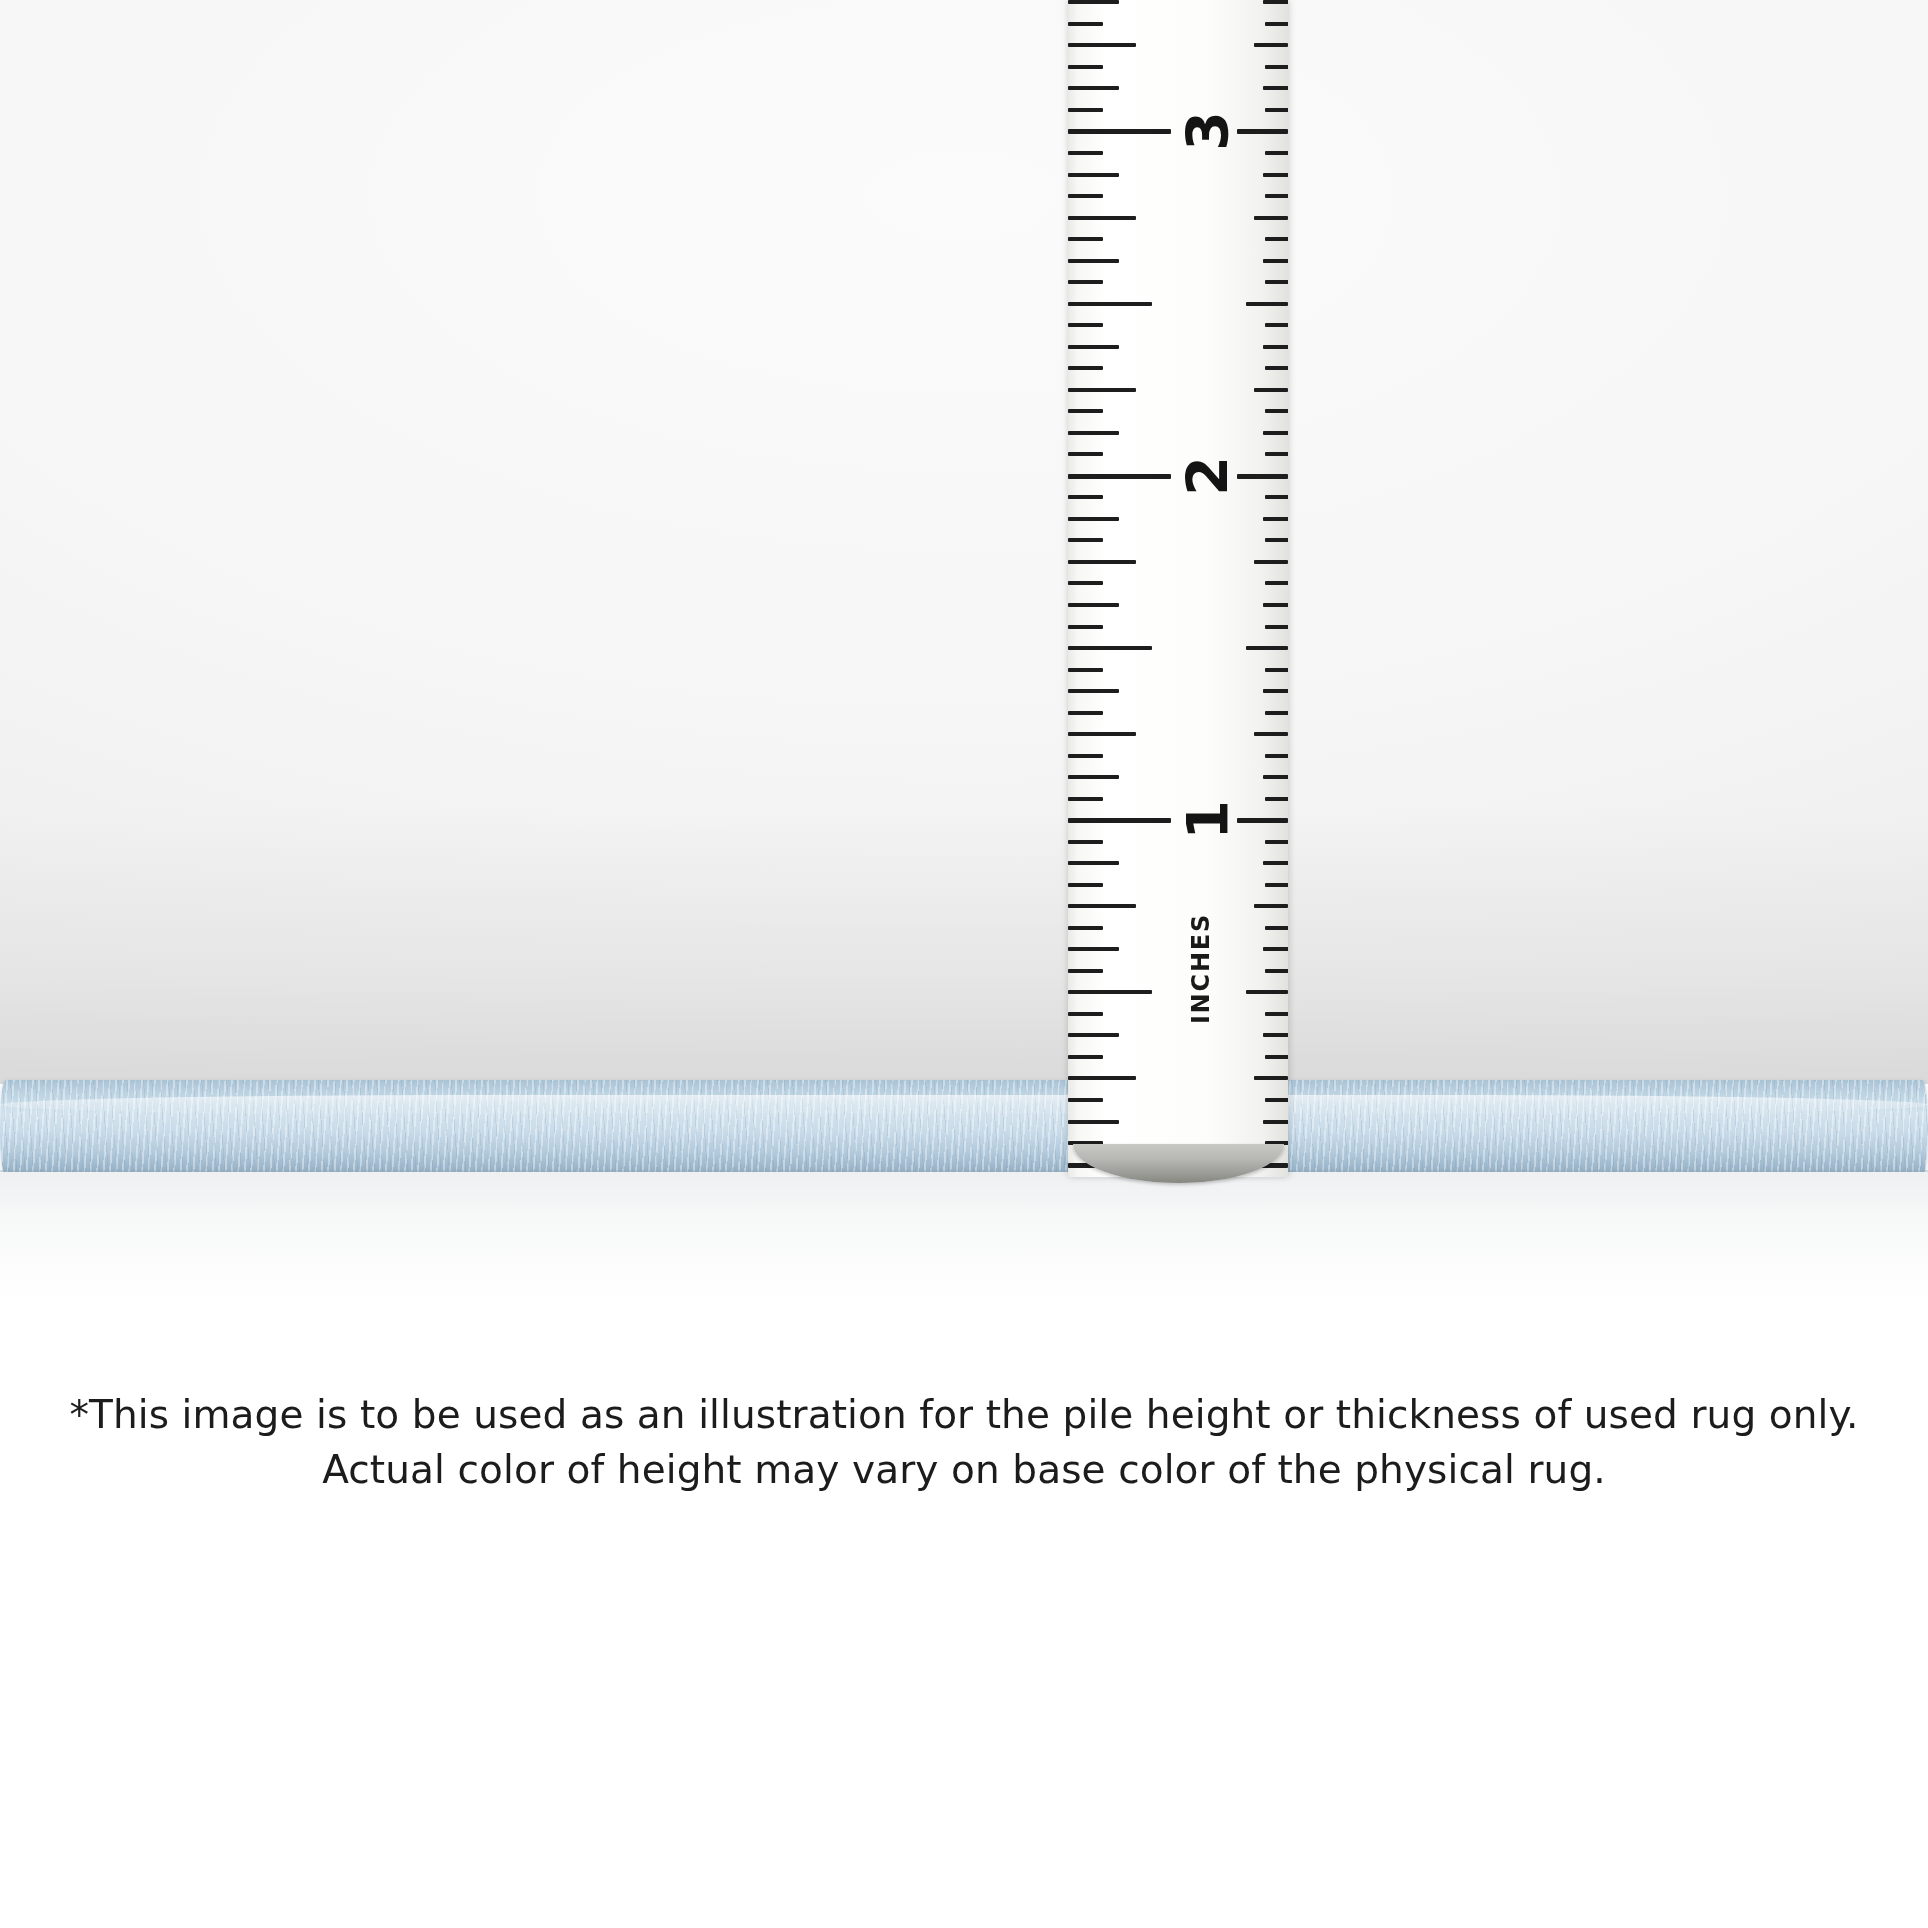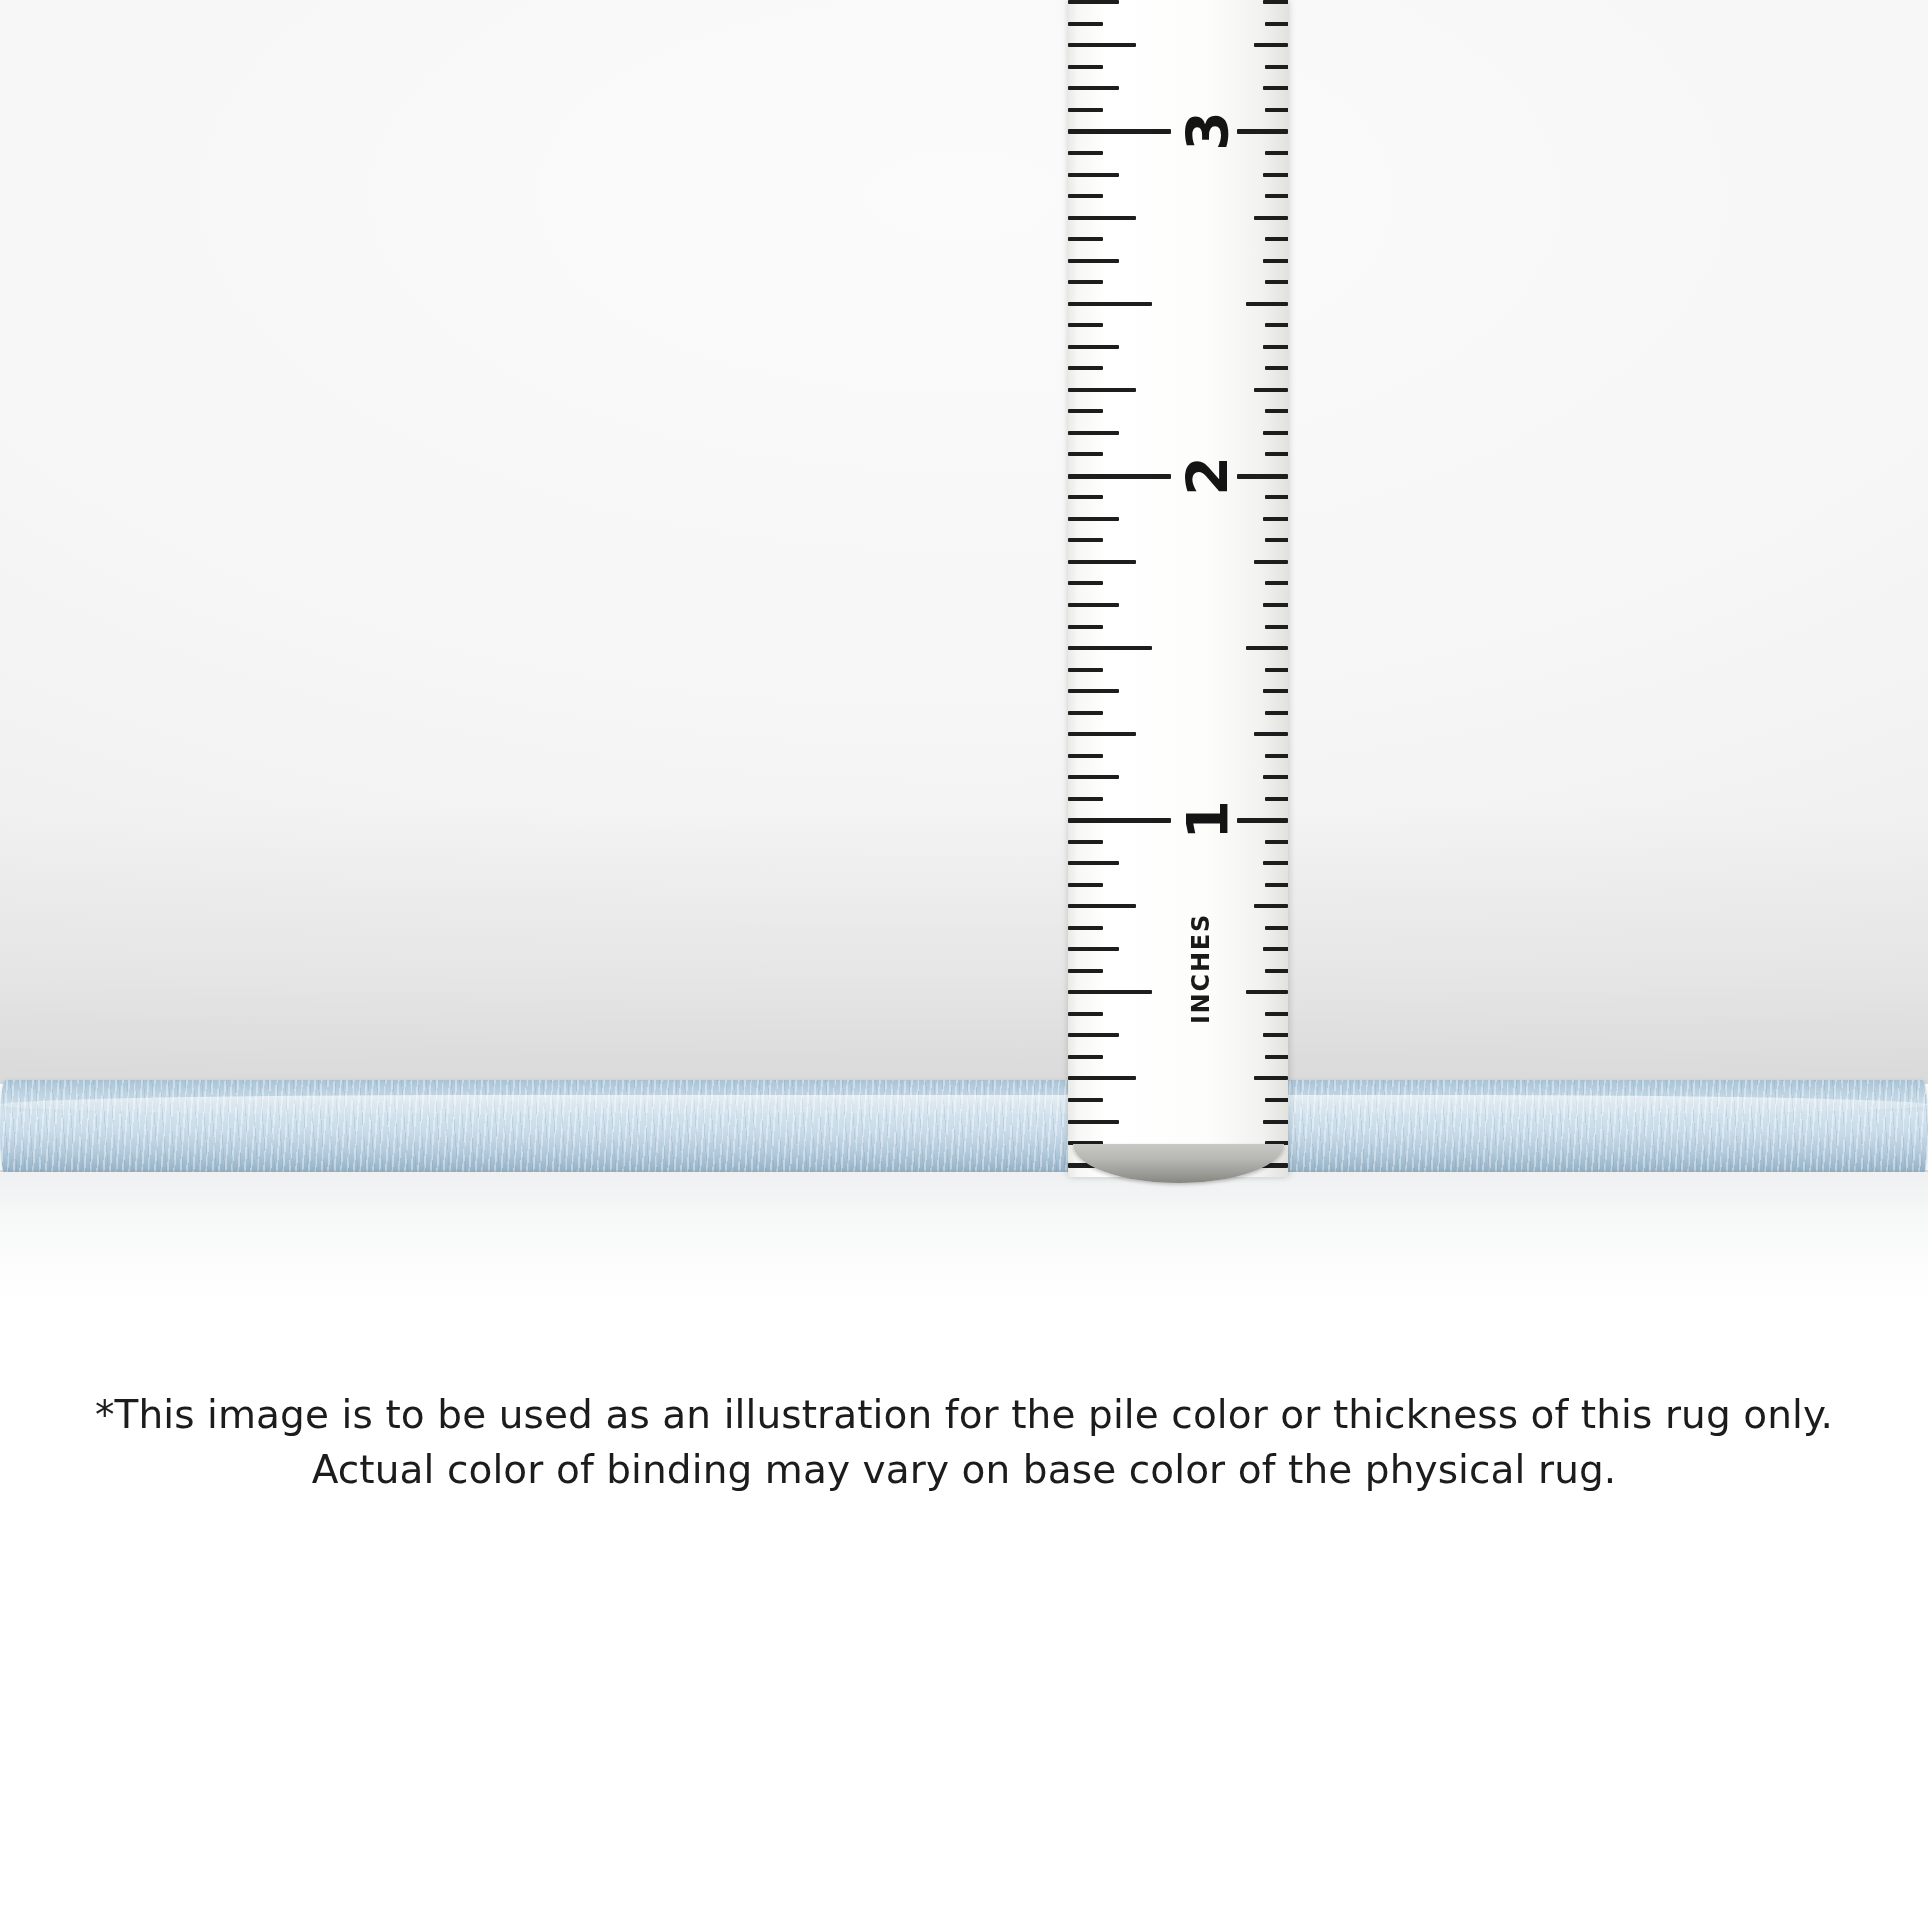--- a/index.html
+++ b/index.html
@@ -333,18 +333,18 @@
           <div class="rnum" style="left: 110px; top: 441px; width: 73px; height: 70px; text-align: center;">2</div>
           <div class="rnum" style="left: 110px; top: 96px; width: 73px; height: 70px; text-align: center;">3</div>
           <div class="runit" style="left: 61px; top: 953px; width: 147px; height: 31px; text-align: center;">INCHES</div>
         </div>
     </div>
     <div class="ruler-tip"></div>
 
   </div>
 
   <div class="caption">
-    <span class="line">*This image is to be used as an illustration for the pile color or thickness of this rug only.</span>
-    <span class="line">Actual color of binding may vary on base color of the physical rug.</span>
+    <span class="line">*This image is to be used as an illustration for the pile height or thickness of used rug only.</span>
+    <span class="line">Actual color of height may vary on base color of the physical rug.</span>
   </div>
 
 </div>
 
 
 </body></html>

